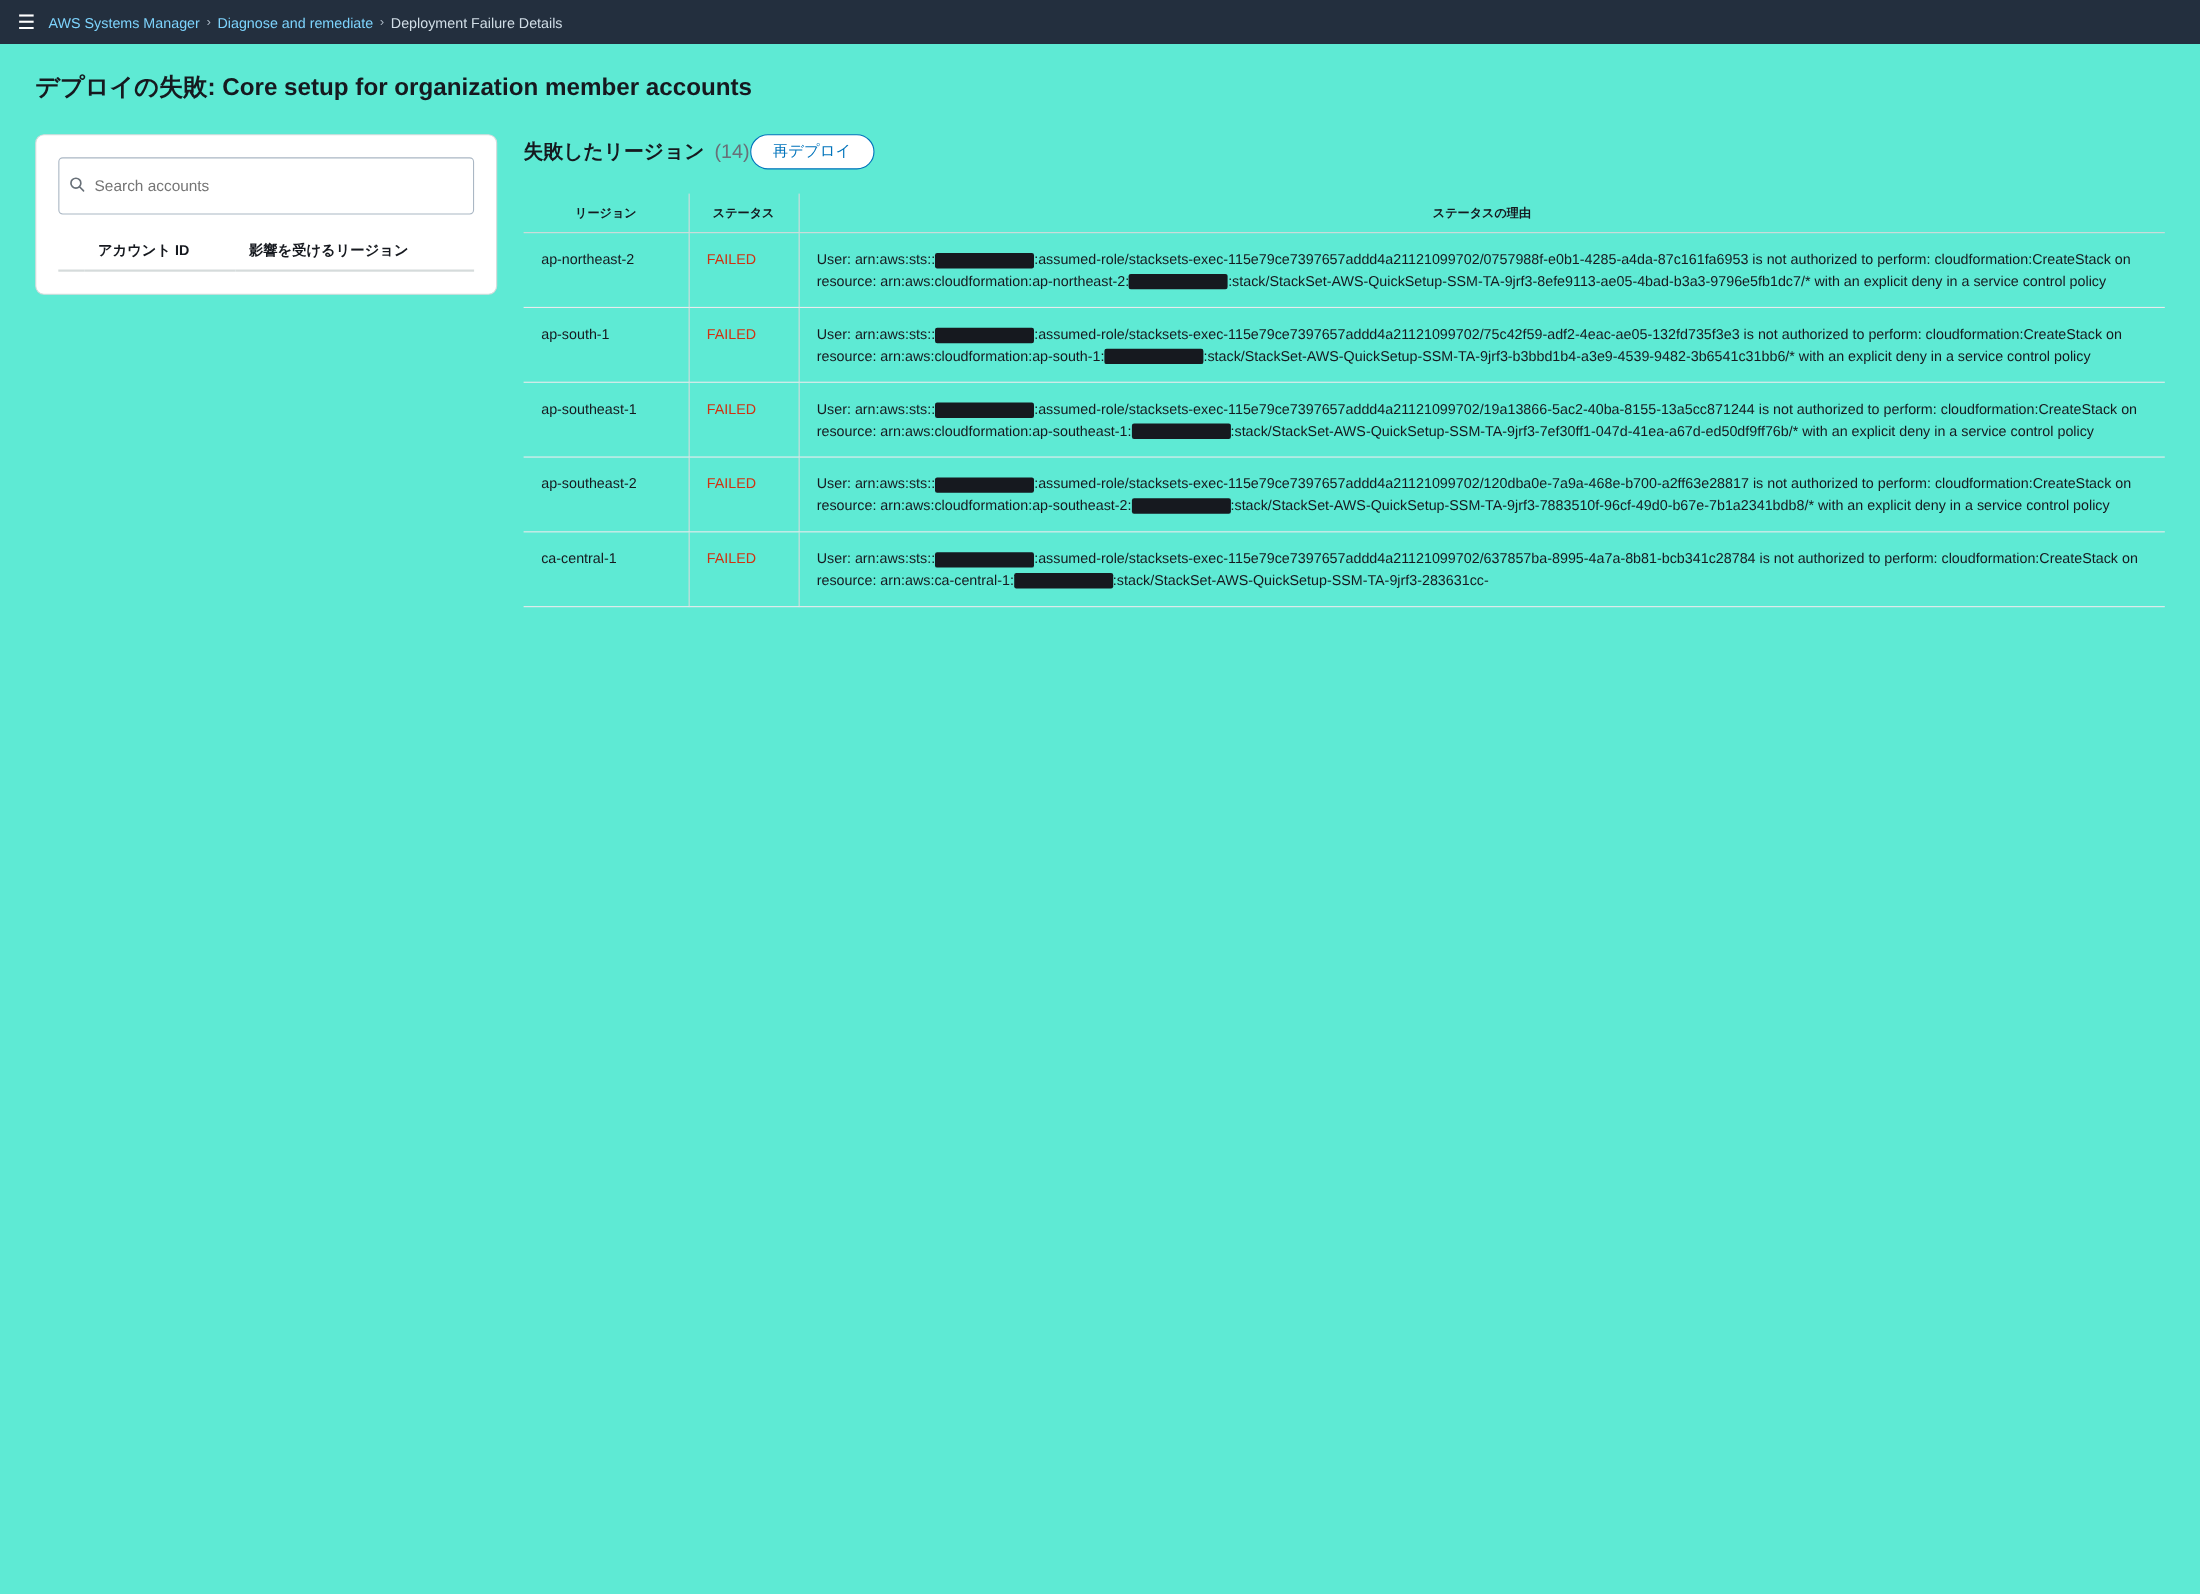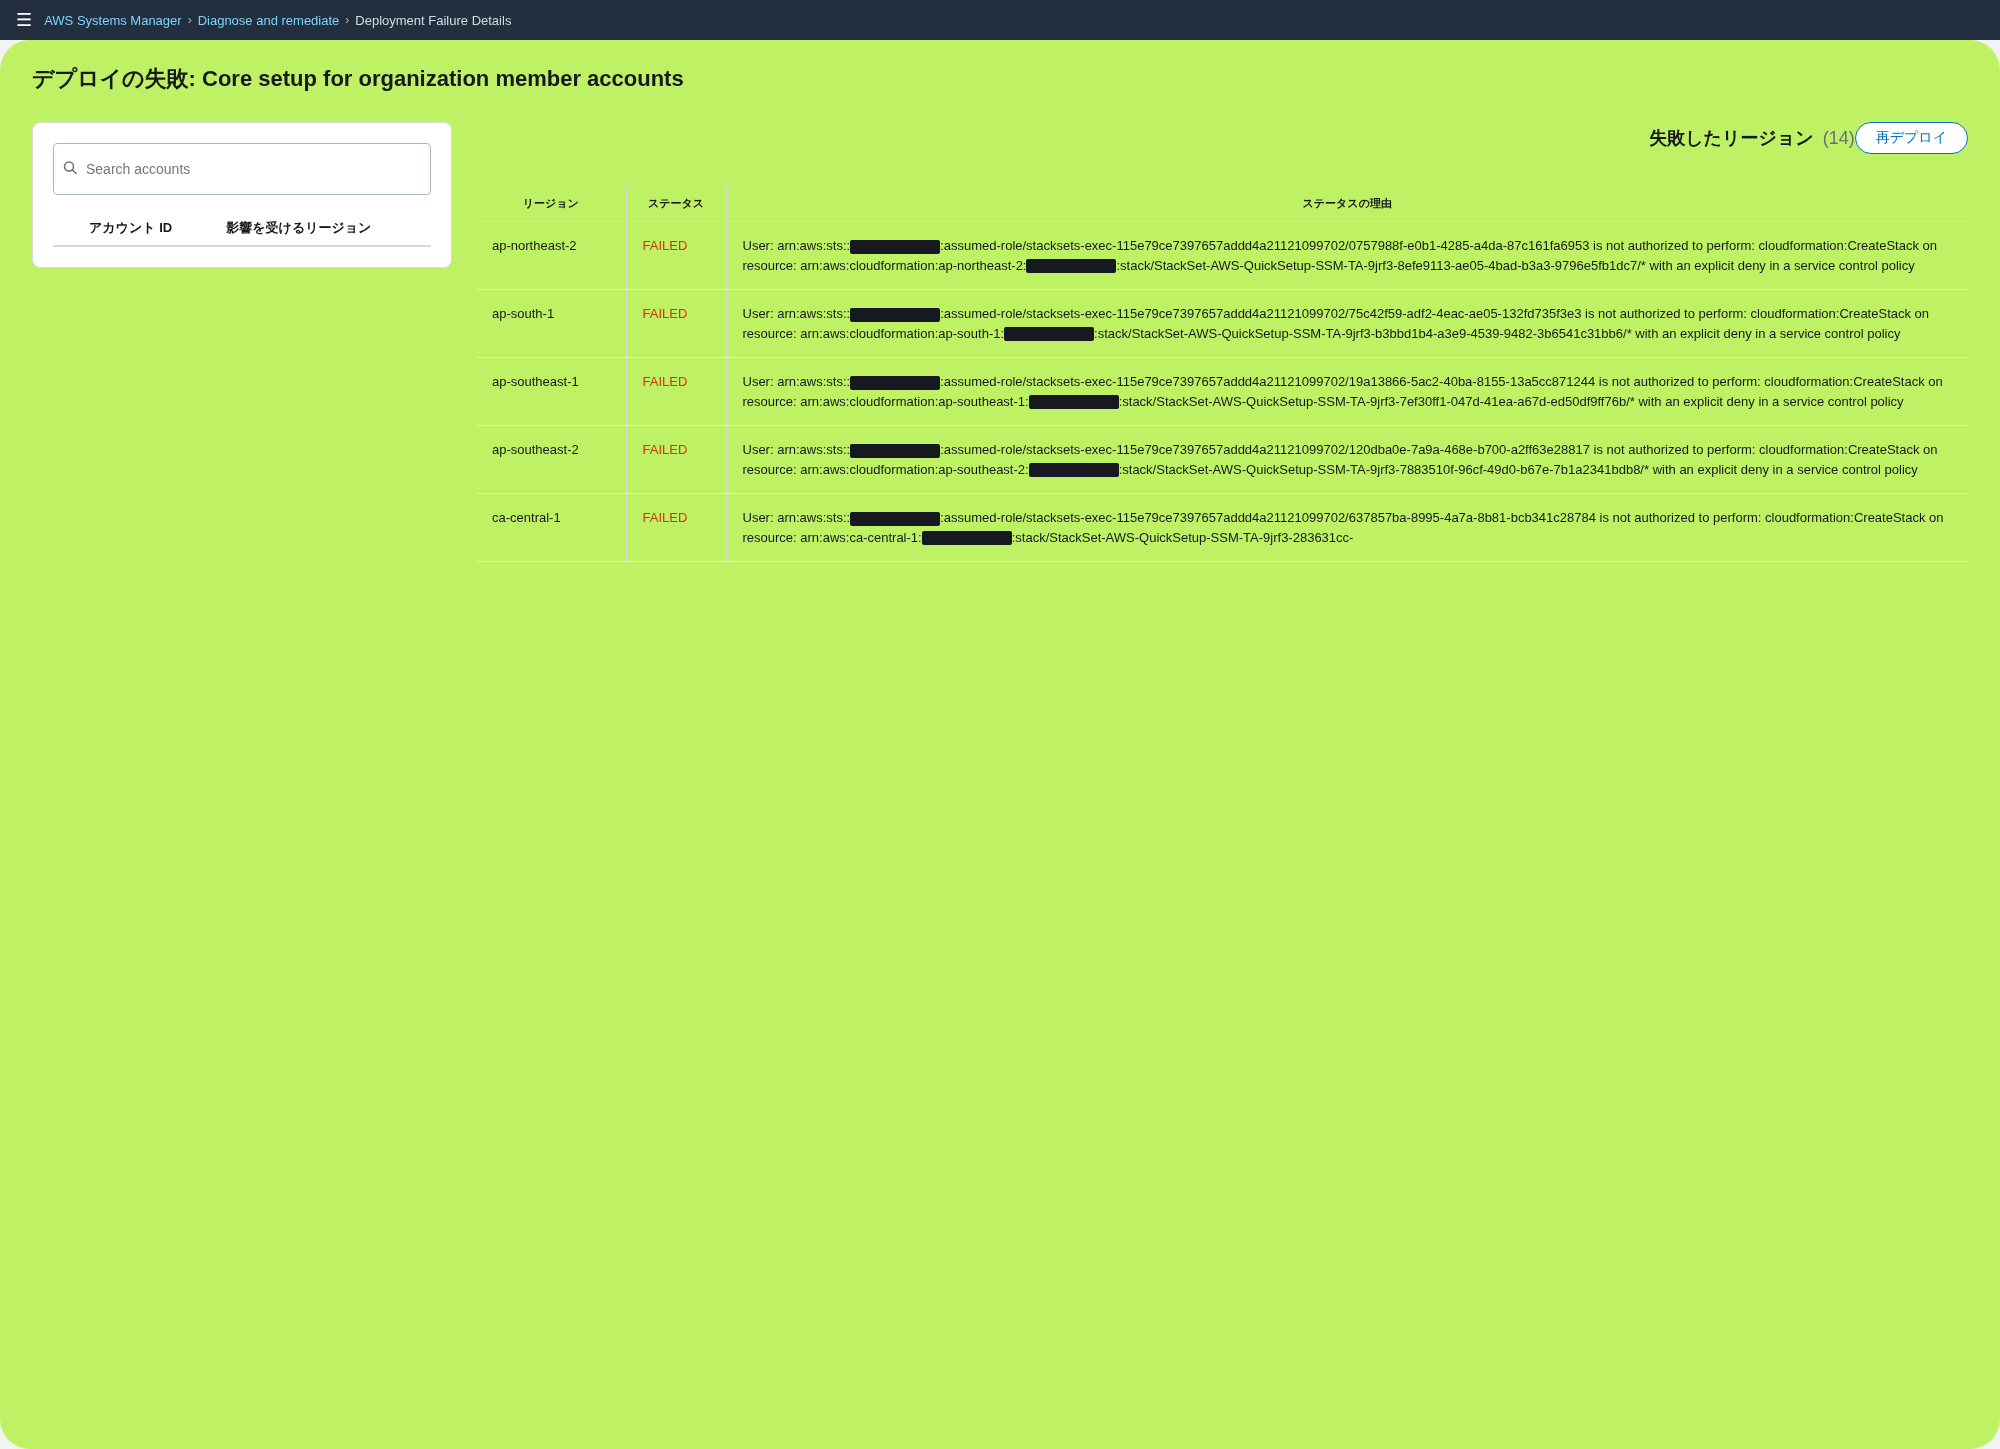--- a/index.html
+++ b/index.html
@@ -39,24 +39,23 @@
     .top-nav .breadcrumb .sep {
       color: #aab7c4;
       font-size: 12px;
     }
     .top-nav .breadcrumb .current {
       color: #d1dde6;
     }
 
     
     .page-content {
-      background: #bef264;
+      background: #5eead4;
       min-height: calc(1449px - 40px);
       padding: 24px 32px;
-      border-radius: 30px;
     }
 
     
     .page-title {
       font-size: 22px;
       font-weight: 700;
       margin-bottom: 28px;
       color: #16191f;
     }
     .page-title .bold-part {
@@ -155,22 +154,22 @@
 
     
     .right-panel {
       flex: 1;
       min-width: 0;
     }
 
     .right-panel-header {
       display: flex;
       align-items: center;
-      justify-content: flex-end;
-      margin-bottom: 32px;
+      justify-content: flex-start;
+      margin-bottom: 22px;
     }
 
     .section-title {
       font-size: 18px;
       font-weight: 600;
       color: #16191f;
     }
     .section-title .count {
       font-weight: 400;
       color: #687078;

